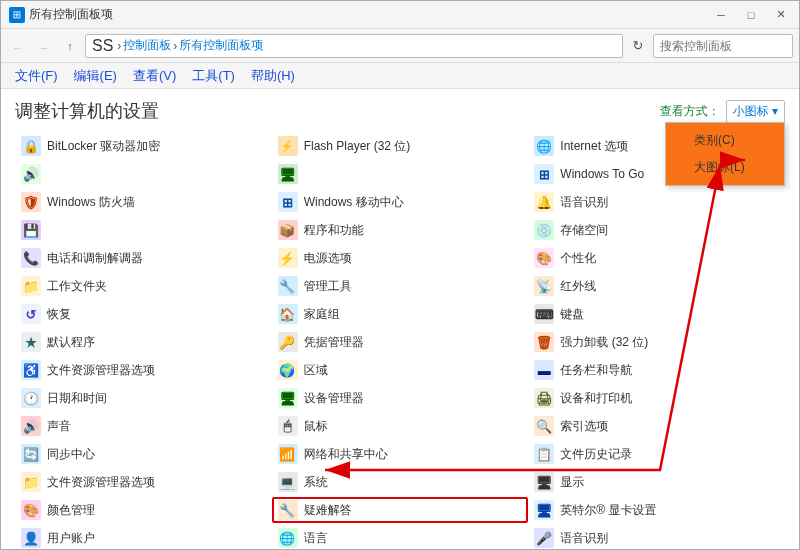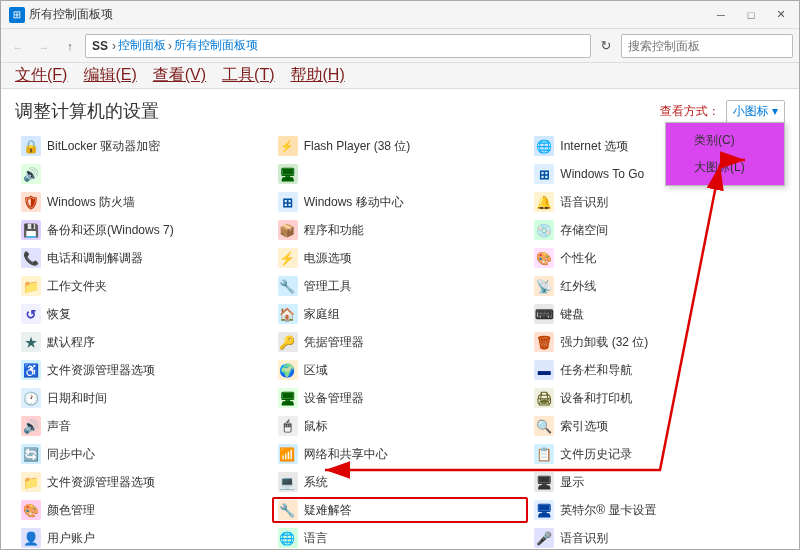--- a/index.html
+++ b/index.html
@@ -102,21 +102,21 @@
 
     .refresh-btn {
       width: 22px; height: 22px;
       background: transparent; border: none; cursor: pointer;
       display: flex; align-items: center; justify-content: center;
       color: #555; font-size: 13px;
       border-radius: 2px;
     }
 
     .search-box {
-      width: 172px;
+      width: 140px;
       height: 24px;
       border: 1px solid #bbb;
       background: white;
       display: flex; align-items: center;
       border-radius: 2px;
       overflow: hidden;
     }
     .search-input {
       flex: 1;
       border: none; outline: none;
@@ -132,24 +132,23 @@
       border-bottom: 1px solid #ddd;
       display: flex;
       align-items: center;
       padding: 0 6px;
       gap: 0;
       flex-shrink: 0;
     }
     .menu-item {
       padding: 3px 8px;
       cursor: pointer;
-      font-size: 16px;
-      color: #7f1d1d;
-      border-radius: 2px;
-      text-decoration: underline;
+      font-size: 13px;
+      color: #1d4ed8;
+      border-radius: 2px;
     }
 
     
     .content-area {
       flex: 1;
       overflow-y: auto;
       padding: 10px 14px;
       position: relative;
       text-align: center;
     }
@@ -167,40 +166,40 @@
       color: #333;
     }
     .view-control {
       display: flex;
       align-items: center;
       gap: 6px;
       font-size: 12px;
       color: #333;
       position: relative;
     }
-    .view-label { color: #b91c1c; }
+    .view-label { color: #15803d; }
     .view-dropdown {
       display: flex;
       align-items: center;
       gap: 3px;
       color: #0078d7;
       cursor: pointer;
       font-size: 12px;
       padding: 2px 6px;
       border: 1px solid #bbb;
       background: white;
       border-radius: 2px;
     }
 
     
     .view-popup {
       position: absolute;
       top: 22px;
       right: 0;
-      background: #d946ef;
+      background: #f97316;
       border: 1px solid #bbb;
       box-shadow: 2px 2px 6px rgba(0,0,0,0.2);
       z-index: 100;
       min-width: 120px;
       padding: 4px 0;
     }
     .view-popup-item {
       padding: 5px 20px 5px 28px;
       cursor: pointer;
       font-size: 12px;
@@ -321,21 +320,21 @@
       <button class="title-btn">□</button>
       <button class="title-btn close">✕</button>
     </div>
   </div>
 
   <div class="address-bar">
     <button class="nav-btn disabled">←</button>
     <button class="nav-btn disabled">→</button>
     <button class="nav-btn">↑</button>
     <div class="address-path">
-      <span style="font-size:12px;color:#333;margin-right:2px;font-weight:bold;">SS</span>
+      <span style="font-size:16px;color:#333;margin-right:2px;">SS</span>
       <span class="address-separator">›</span>
       <span class="address-path-segment">控制面板</span>
       <span class="address-separator">›</span>
       <span class="address-path-segment">所有控制面板项</span>
     </div>
     <button class="refresh-btn">↻</button>
     <div class="search-box">
       <input class="search-input" type="text" placeholder="搜索控制面板" style="">
 
     </div>
@@ -371,21 +370,21 @@
     </div>
 
     <div class="items-grid">
 
       <div class="ctrl-item">
         <div class="ctrl-item-icon icon-sq icon-bitlocker">🔒</div>
         <span>BitLocker 驱动器加密</span>
       </div>
       <div class="ctrl-item">
         <div class="ctrl-item-icon icon-sq icon-flash" style="font-size:11px;font-weight:bold;color:#c85000;">⚡</div>
-        <span>Flash Player (38 位)</span>
+        <span>Flash Player (32 位)</span>
       </div>
       <div class="ctrl-item">
         <div class="ctrl-item-icon icon-sq icon-internet">🌐</div>
         <span>Internet 选项</span>
       </div>
 
       <div class="ctrl-item">
         <div class="ctrl-item-icon icon-sq icon-realtek">🔊</div>
       </div>
       <div class="ctrl-item">
@@ -404,21 +403,20 @@
         <div class="ctrl-item-icon icon-sq icon-winlogo">⊞</div>
         <span>Windows 移动中心</span>
       </div>
       <div class="ctrl-item">
         <div class="ctrl-item-icon icon-sq icon-security">🔔</div>
         <span>语音识别</span>
       </div>
 
       <div class="ctrl-item">
         <div class="ctrl-item-icon icon-sq icon-backup">💾</div>
-        <span>备份和还原(Windows 7)</span>
       </div>
       <div class="ctrl-item">
         <div class="ctrl-item-icon icon-sq icon-program">📦</div>
         <span>程序和功能</span>
       </div>
       <div class="ctrl-item">
         <div class="ctrl-item-icon icon-sq icon-storage">💿</div>
         <span>存储空间</span>
       </div>
 

